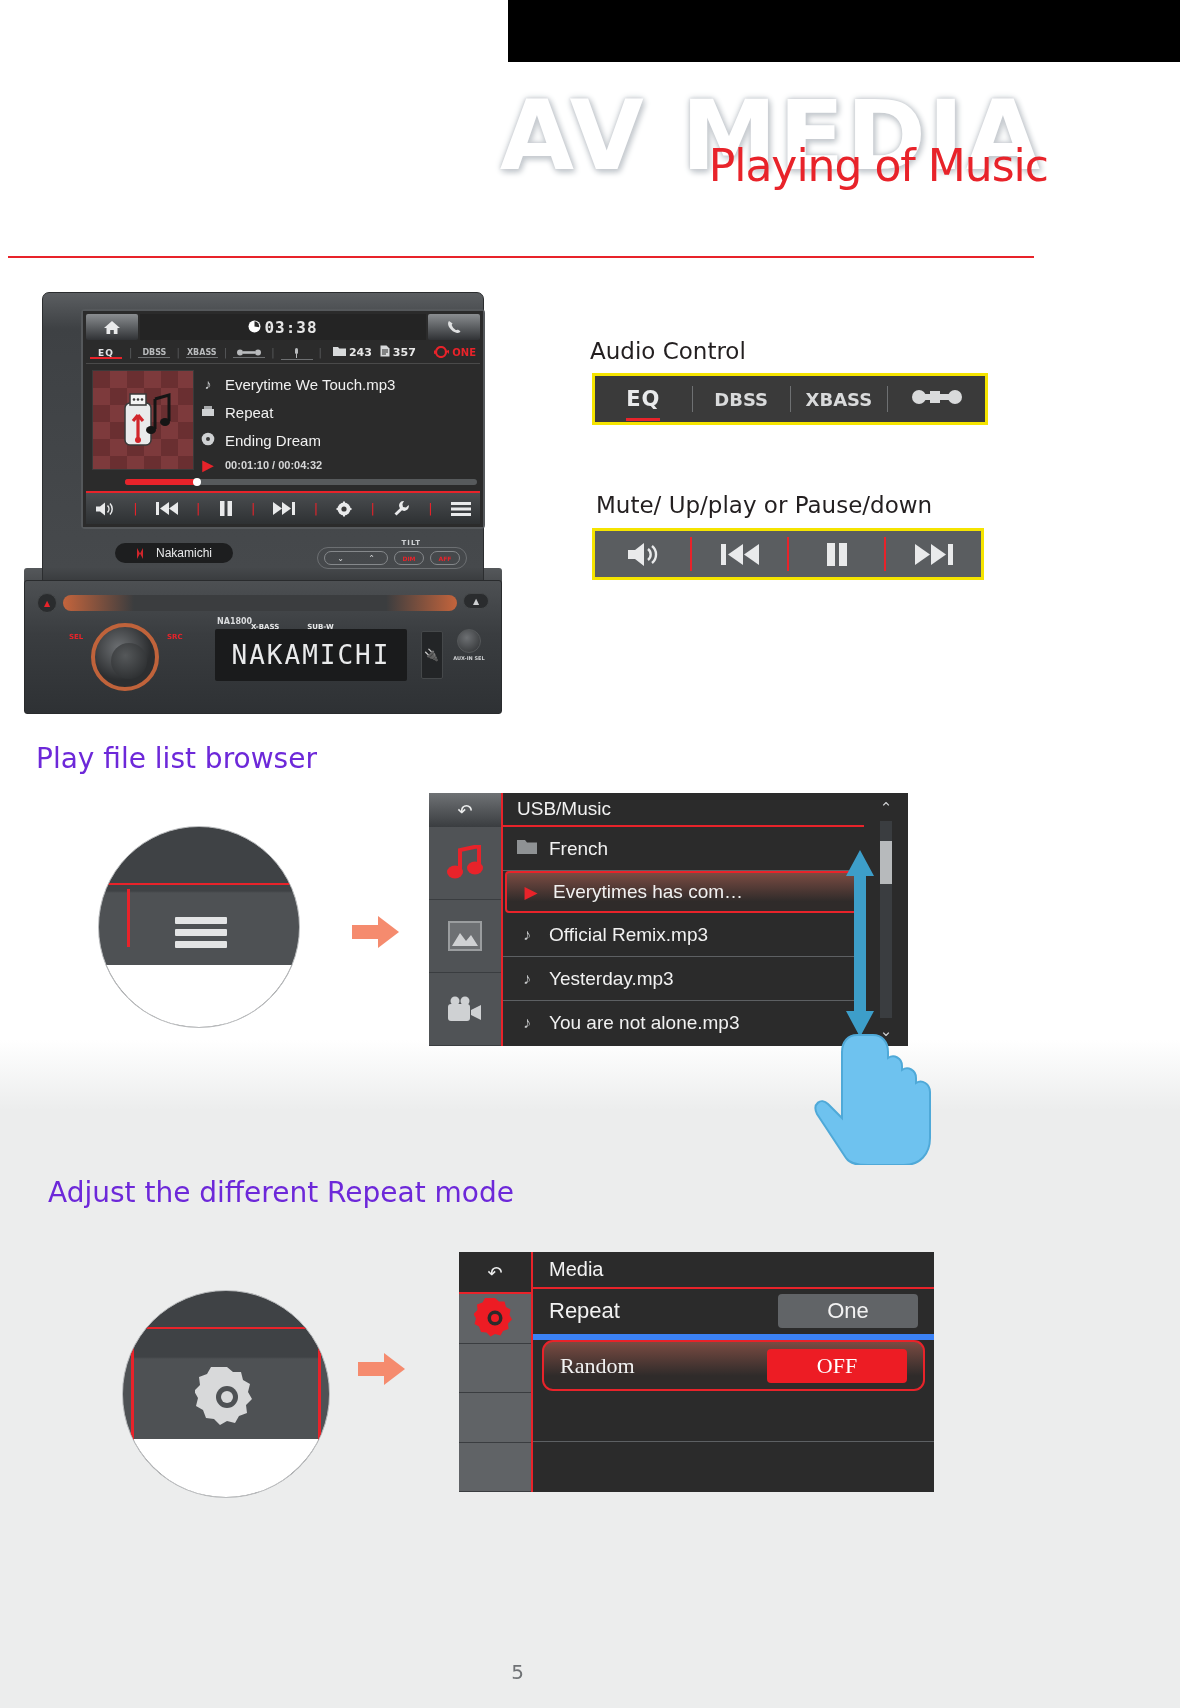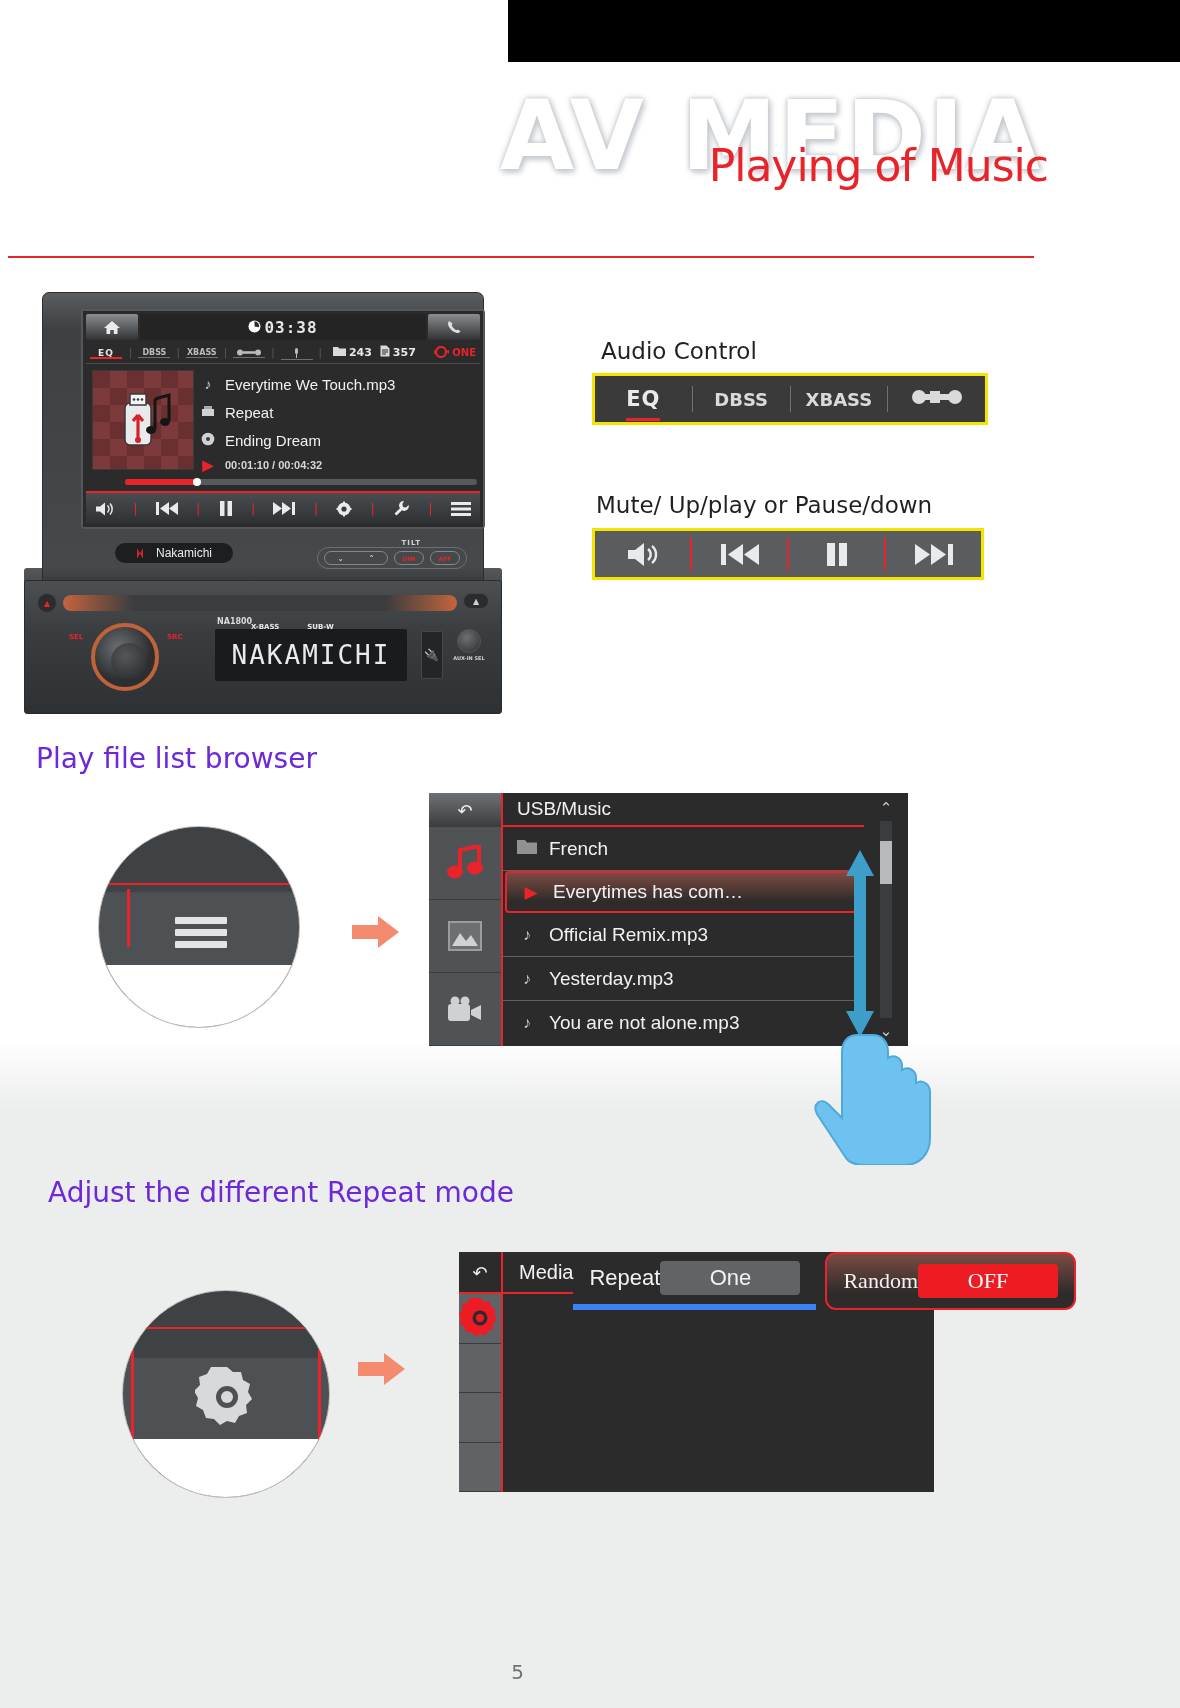--- a/index.html
+++ b/index.html
@@ -179,21 +179,21 @@
   .fb-track { width:12px; flex:1; margin:4px 0; background:#3a3d40; position:relative;}
   .fb-thumb { position:absolute; left:0; top:10%; width:12px; height:22%; background:#b7babc;}
 
   
   .sp { position:absolute; background:#2b2b2b; display:flex; }
   .sp-side { width:74px; display:flex; flex-direction:column; border-right:2px solid #e8232a;}
   .sp-side-top { height:42px; background:#2b2b2b; border-bottom:2px solid #e8232a;
       display:flex;align-items:center;justify-content:center;color:#eceded;font-size:18px;}
   .sp-side-btn { flex:1; background:#606366; border-bottom:1px solid #3a3d40;
       display:flex;align-items:center;justify-content:center;}
-  .sp-main { flex:1; display:flex; flex-direction:row;}
+  .sp-main { flex:1; display:flex; flex-direction:column;}
   .sp-head { height:42px; display:flex; align-items:center; padding-left:16px;
       color:#f2f2f2; font-size:20px; border-bottom:2px solid #e8232a;
       font-family:"Liberation Sans", sans-serif;}
   .sp-row { height:58px; display:flex; align-items:center; padding:0 16px;
       color:#f2f2f2; font-size:22px; border-bottom:6px solid #3b82f6; position:relative;
       font-family:"Liberation Sans", sans-serif;}
   .sp-row.sel { border:2px solid #e8232a; border-radius:11px; margin:0 9px;
       background:linear-gradient(180deg,#7a4b42,#2f2b2a 72%);font-family:Liberation Serif, serif; }
   .sp-val { margin-left:auto; min-width:140px; height:34px; border-radius:4px;
       display:flex;align-items:center;justify-content:center; font-size:22px;}
@@ -446,21 +446,21 @@
     </div>
     <div class="usbport">🔌</div>
     <div class="auxknob">
       <div class="k"></div>
       <div class="t">AUX-IN
 SEL</div>
     </div>
   </div>
 </div>
 
-<div class="callout-title" style="left:590px; top:338px;margin-left:11px;">Audio Control</div>
+<div class="callout-title" style="left:590px; top:338px;">Audio Control</div>
 <div class="yellow-box" style="left:592px; top:373px; width:396px; height:52px;">
   <div class="yb-item">
     <span class="yb-eq">EQ</span>
   </div>
   <div class="yb-div"></div>
   <div class="yb-item">
     <span class="yb-lbl">DBSS</span>
   </div>
   <div class="yb-div"></div>
   <div class="yb-item">

